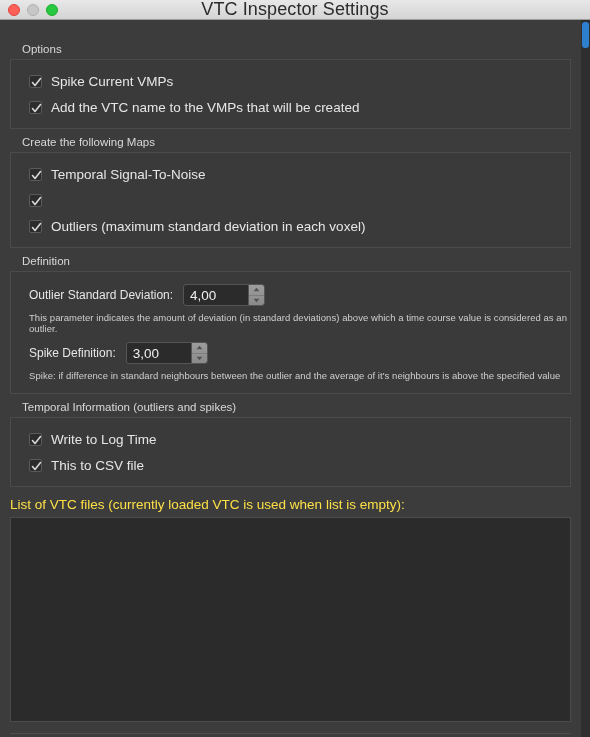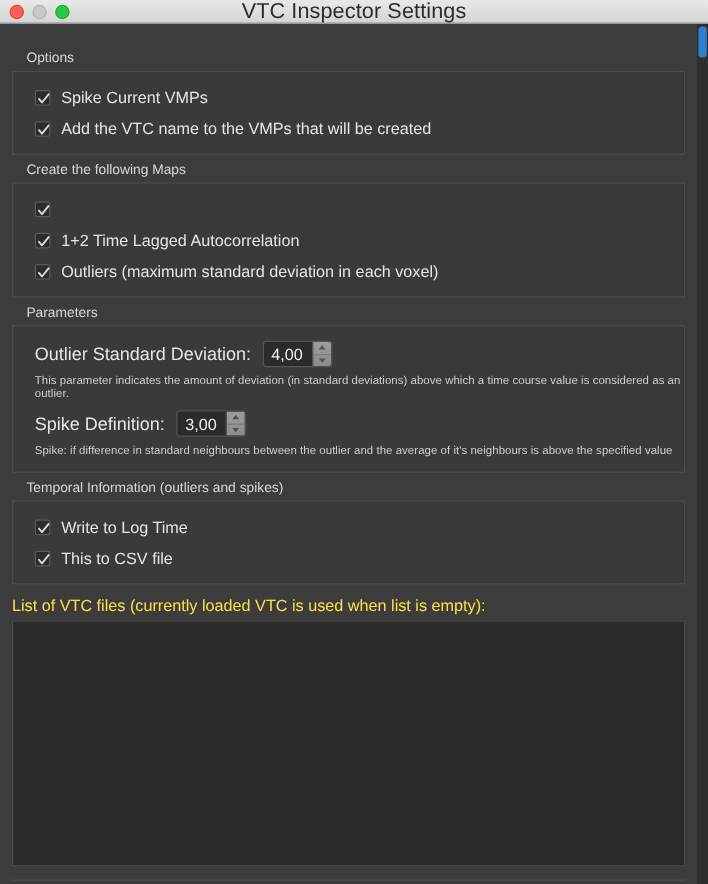--- a/index.html
+++ b/index.html
@@ -114,35 +114,35 @@
   }
 
   
   .param-row {
     display: flex;
     align-items: center;
     padding-left: 18px;
     height: 30px;
   }
   .param-label {
-    font-size: 15px;
+    font-size: 12px;
     color: #e6e6e6;
   }
   .spin {
     margin-left: 10px;
     display: flex;
     align-items: stretch;
     height: 22px;
     background: #2b2b2b;
     border: 1px solid #555;
     border-radius: 3px;
     overflow: hidden;
   }
   .spin-value {
-    width: 40px;
+    width: 64px;
     font-size: 13.5px;
     color: #f0f0f0;
     display: flex;
     align-items: center;
     padding-left: 6px;
   }
   .spin-buttons {
     width: 16px;
     background: linear-gradient(to bottom, #9d9d9d, #8a8a8a);
     border-left: 1px solid #555;
@@ -258,45 +258,45 @@
     <div class="group">
       <div class="group-title">Create the following Maps</div>
       <div class="group-frame">
 
         <div class="check-row">
           <span class="checkbox">
             <svg width="11" height="11" viewBox="0 0 11 11">
                 <path d="M1.5 5.5 L4 8.4 L9.5 1.6" stroke="#d9d9d9" stroke-width="1.6" fill="none" stroke-linecap="round" stroke-linejoin="round"></path>
               </svg>
           </span>
-        </div>
-
-        <div class="check-row">
-          <span class="checkbox">
-            <svg width="11" height="11" viewBox="0 0 11 11">
-                <path d="M1.5 5.5 L4 8.4 L9.5 1.6" stroke="#d9d9d9" stroke-width="1.6" fill="none" stroke-linecap="round" stroke-linejoin="round"></path>
-              </svg>
-          </span>
-          <span class="check-label">1+2 Time Lagged Autocorrelation</span>
+          <span class="check-label">Temporal Signal-To-Noise</span>
+        </div>
+
+        <div class="check-row">
+          <span class="checkbox">
+            <svg width="11" height="11" viewBox="0 0 11 11">
+                <path d="M1.5 5.5 L4 8.4 L9.5 1.6" stroke="#d9d9d9" stroke-width="1.6" fill="none" stroke-linecap="round" stroke-linejoin="round"></path>
+              </svg>
+          </span>
         </div>
 
         <div class="check-row">
           <span class="checkbox">
             <svg width="11" height="11" viewBox="0 0 11 11">
                 <path d="M1.5 5.5 L4 8.4 L9.5 1.6" stroke="#d9d9d9" stroke-width="1.6" fill="none" stroke-linecap="round" stroke-linejoin="round"></path>
               </svg>
           </span>
           <span class="check-label">Outliers (maximum standard deviation in each voxel)</span>
         </div>
 
       </div>
     </div>
 
     <div class="group">
-      <div class="group-title">Parameters</div>
+      <div class="group-title">Definition</div>
       <div class="group-frame">
 
         <div class="param-row">
           <span class="param-label">Outlier Standard Deviation:</span>
           <div class="spin">
             <div class="spin-value">4,00</div>
             <div class="spin-buttons">
               <div class="spin-up">
                 <svg width="7" height="5" viewBox="0 0 7 5">
                     <path d="M3.5 0.7 L6.4 4.3 L0.6 4.3 Z" fill="#525252"></path>

